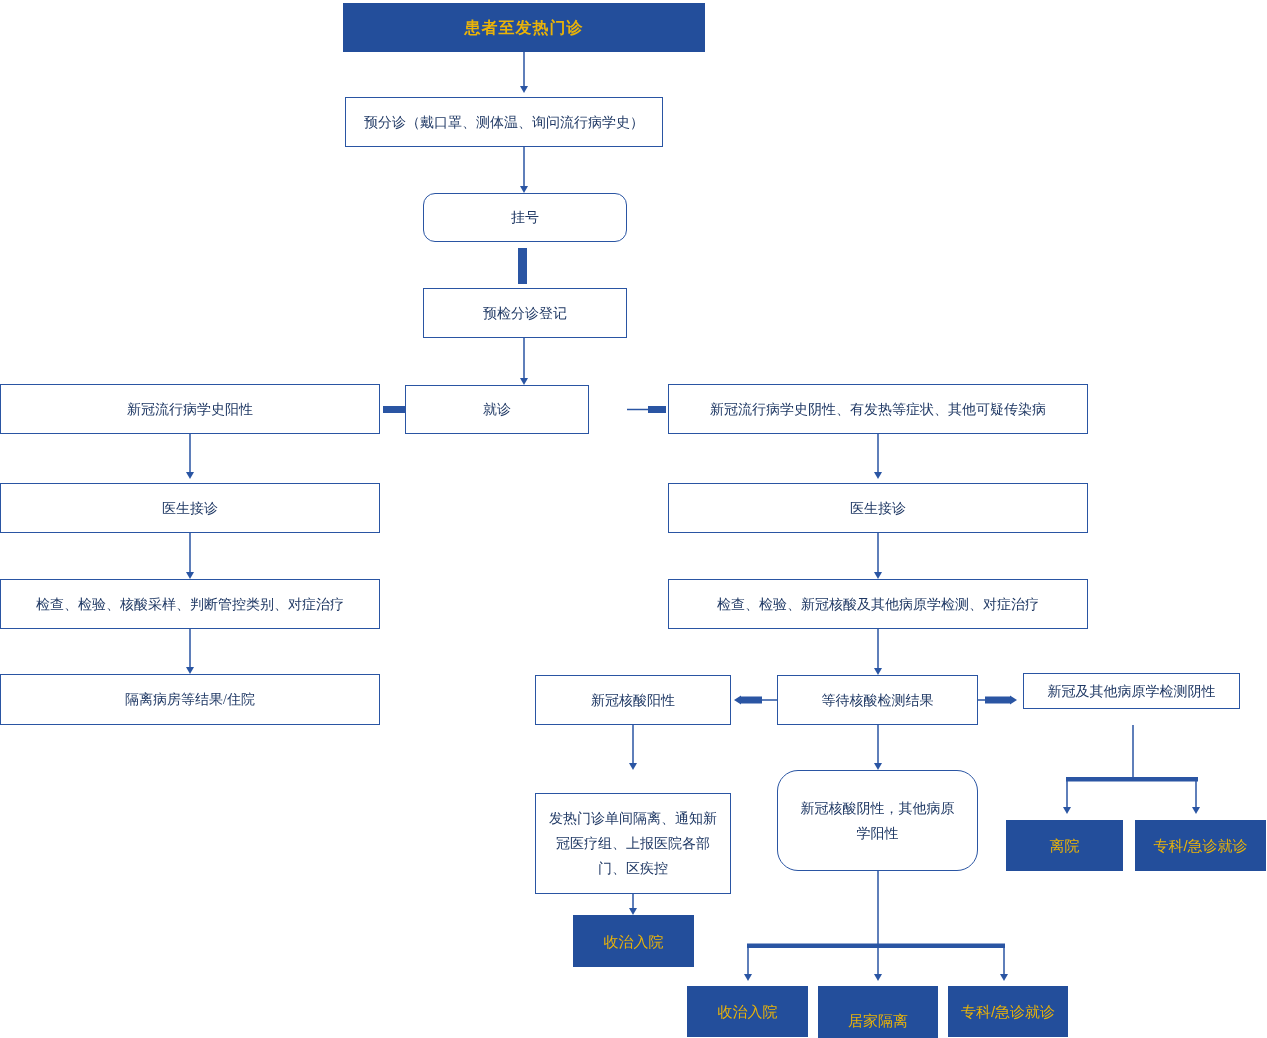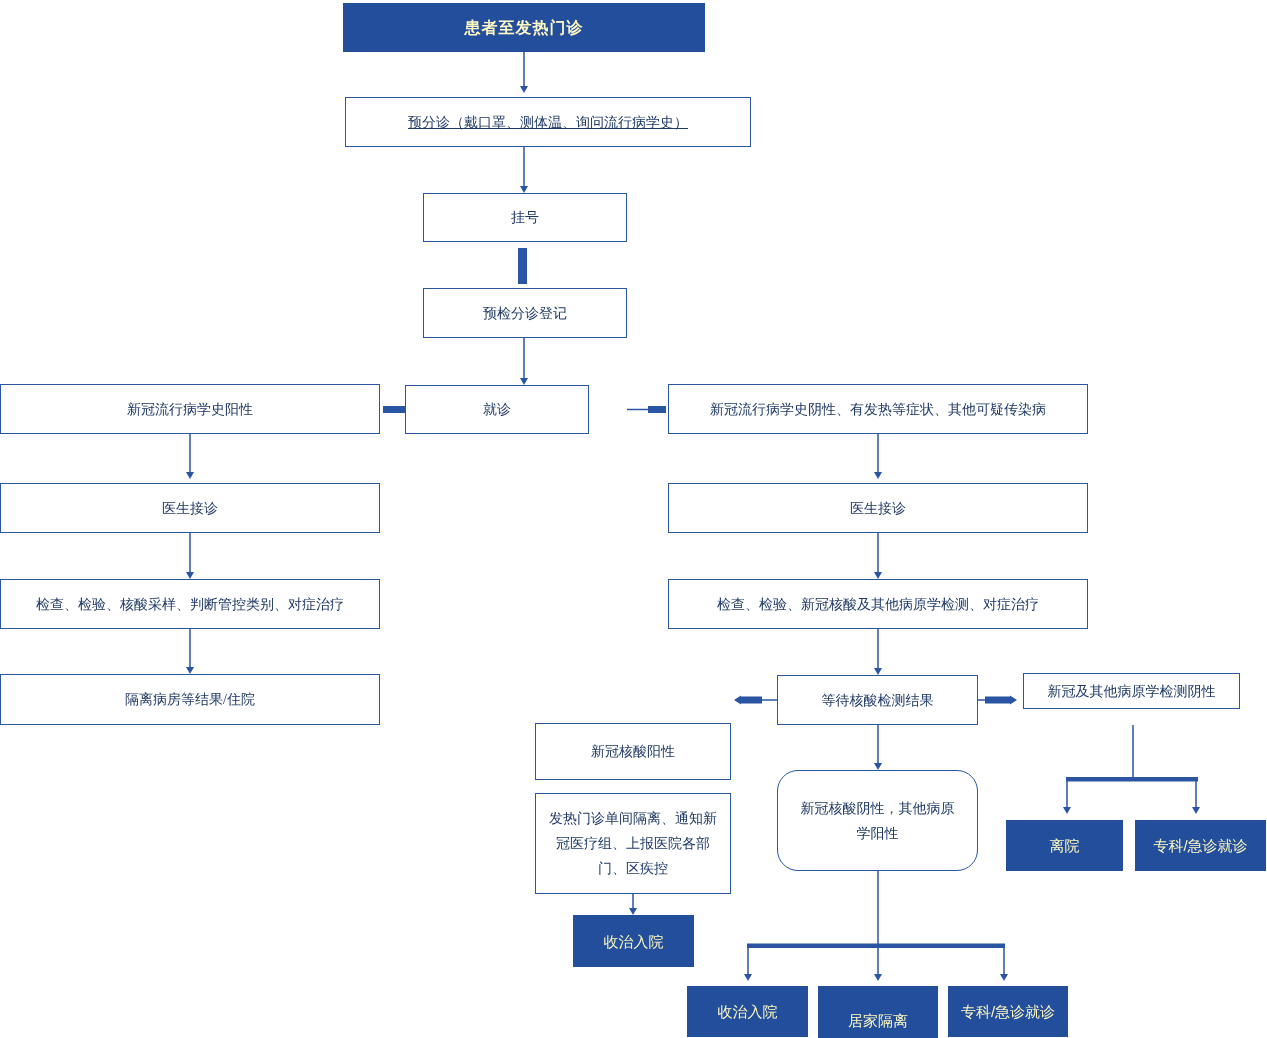--- a/index.html
+++ b/index.html
@@ -6,21 +6,21 @@
   body{font-family:"Liberation Sans","DejaVu Sans",sans-serif;}
   #canvas{position:relative;width:1267px;height:1038px;background:#ffffff;overflow:hidden;}
   #edges{position:absolute;left:0;top:0;z-index:1;pointer-events:none;}
   .node{
     position:absolute;z-index:2;box-sizing:border-box;
     display:flex;align-items:center;justify-content:center;
     text-align:center;font-size:14px;line-height:25px;color:#1F3864;
     padding:2px 10px;
   }
   .outlined{background:#ffffff;border:1.5px solid #2A55A3;}
-  .filled{background:#234E9B;color:#fef9c3;border:none;font-size:15px;}
+  .filled{background:#234E9B;color:#eab308;border:none;font-size:15px;}
   .start{font-size:16px;font-weight:bold;letter-spacing:1px;}
   .edge-line{stroke:#2A55A3;stroke-width:1.5;}
   .edge-head{fill:#2A55A3;}
   .edge-bar{fill:#2A55A3;}
 </style>
 </head>
 <body>
 
 <div id="canvas">
 
@@ -128,43 +128,43 @@
       <rect class="edge-bar" x="1066" y="777" width="132" height="4.5"></rect>
       <line class="edge-line" x1="1067" y1="781" x2="1067" y2="807"></line>
       <polygon class="edge-head" points="1063,807 1071,807 1067,814"></polygon>
       <line class="edge-line" x1="1196" y1="781" x2="1196" y2="807"></line>
       <polygon class="edge-head" points="1192,807 1200,807 1196,814"></polygon>
     </g>
   </svg>
 
   <div class="node filled start" style="left:343px;top:3px;width:362px;height:49px;">患者至发热门诊</div>
 
-  <div class="node outlined" style="left:345px;top:97px;width:406px;height:50px;text-decoration:underline;">预分诊（戴口罩、测体温、询问流行病学史）</div>
+  <div class="node outlined" style="left:345px;top:97px;width:318px;height:50px;">预分诊（戴口罩、测体温、询问流行病学史）</div>
 
-  <div class="node outlined" style="left:423px;top:193px;width:204px;height:49px;">挂号</div>
+  <div class="node outlined" style="left:423px;top:193px;width:204px;height:49px;border-radius:12px;">挂号</div>
 
   <div class="node outlined" style="left:423px;top:288px;width:204px;height:50px;text-align:right;">预检分诊登记</div>
 
   <div class="node outlined" style="left:405px;top:385px;width:184px;height:49px;">就诊</div>
 
   <div class="node outlined" style="left:0px;top:384px;width:380px;height:50px;">新冠流行病学史阳性</div>
 
   <div class="node outlined" style="left:668px;top:384px;width:420px;height:50px;padding:2px 6px;">新冠流行病学史阴性、有发热等症状、其他可疑传染病</div>
 
   <div class="node outlined" style="left:0px;top:483px;width:380px;height:50px;">医生接诊</div>
 
   <div class="node outlined" style="left:668px;top:483px;width:420px;height:50px;">医生接诊</div>
 
   <div class="node outlined" style="left:0px;top:579px;width:380px;height:50px;padding:2px 6px;">检查、检验、核酸采样、判断管控类别、对症治疗</div>
 
   <div class="node outlined" style="left:668px;top:579px;width:420px;height:50px;padding:2px 6px;">检查、检验、新冠核酸及其他病原学检测、对症治疗</div>
 
   <div class="node outlined" style="left:0px;top:674px;width:380px;height:51px;font-family:Liberation Serif, serif;">隔离病房等结果/住院</div>
 
-  <div class="node outlined" style="left:535px;top:675px;width:196px;height:57px;margin-top:48px;">新冠核酸阳性</div>
+  <div class="node outlined" style="left:535px;top:675px;width:196px;height:50px;">新冠核酸阳性</div>
 
   <div class="node outlined" style="left:777px;top:675px;width:201px;height:50px;">等待核酸检测结果</div>
 
   <div class="node outlined" style="left:1023px;top:673px;width:217px;height:36px;padding:2px 6px;">新冠及其他病原学检测阴性</div>
 
   <div class="node outlined" style="left:535px;top:770px;width:196px;height:101px;padding:4px 12px;margin-top:23px;">发热门诊单间隔离、通知新冠医疗组、上报医院各部门、区疾控</div>
 
   <div class="node outlined" style="left:777px;top:770px;width:201px;height:101px;padding:4px 16px;border-radius:21px;">新冠核酸阴性，其他病原学阳性</div>
 
   <div class="node filled" style="left:573px;top:915px;width:121px;height:52px;">收治入院</div>

